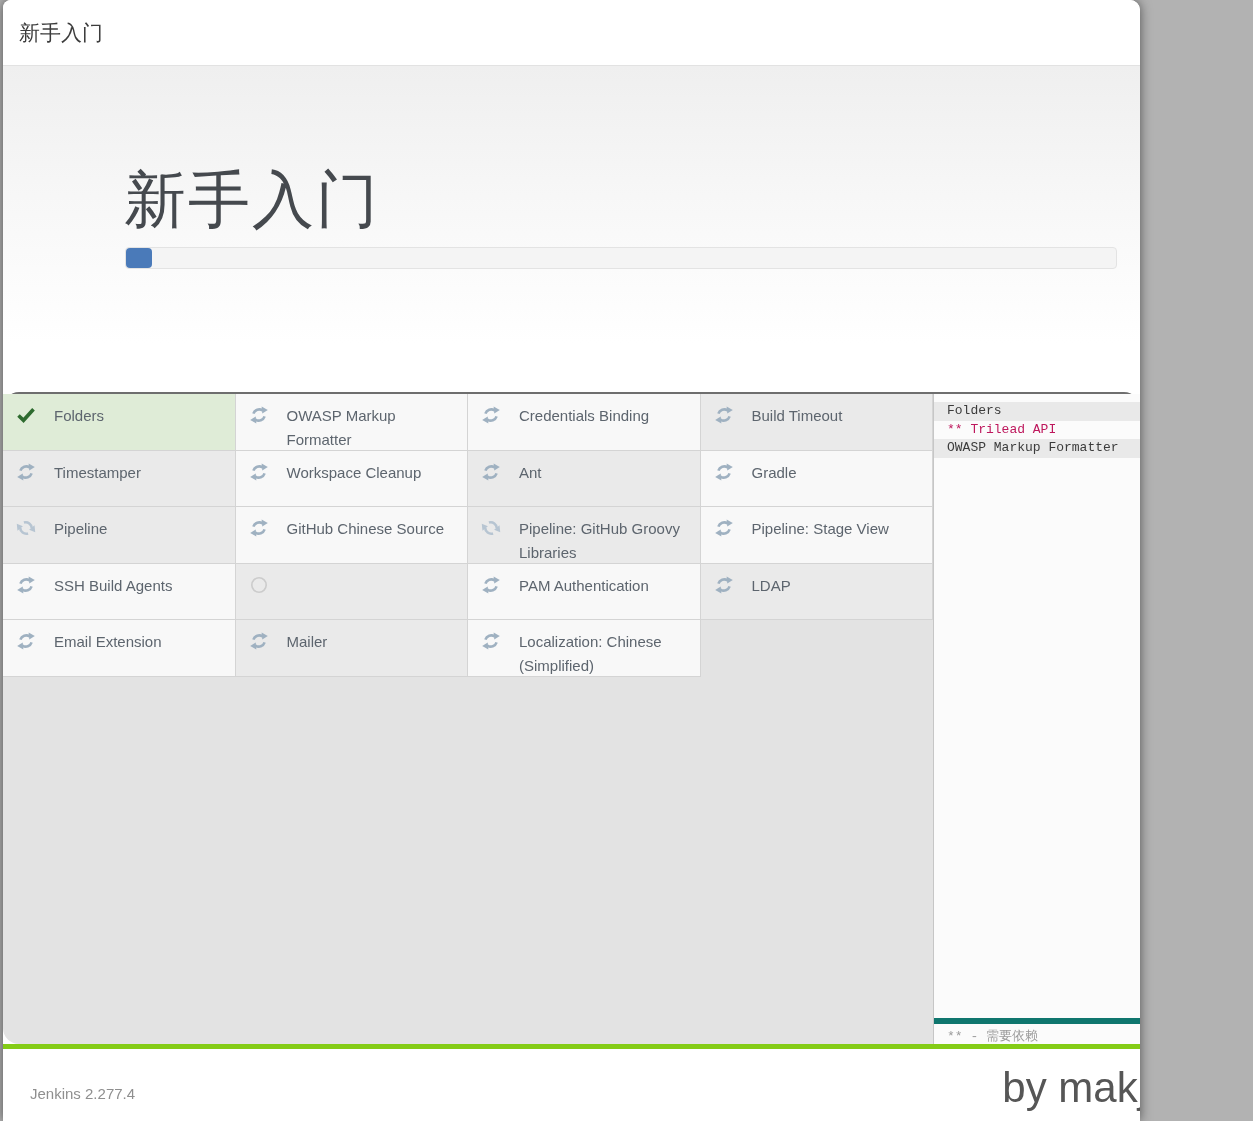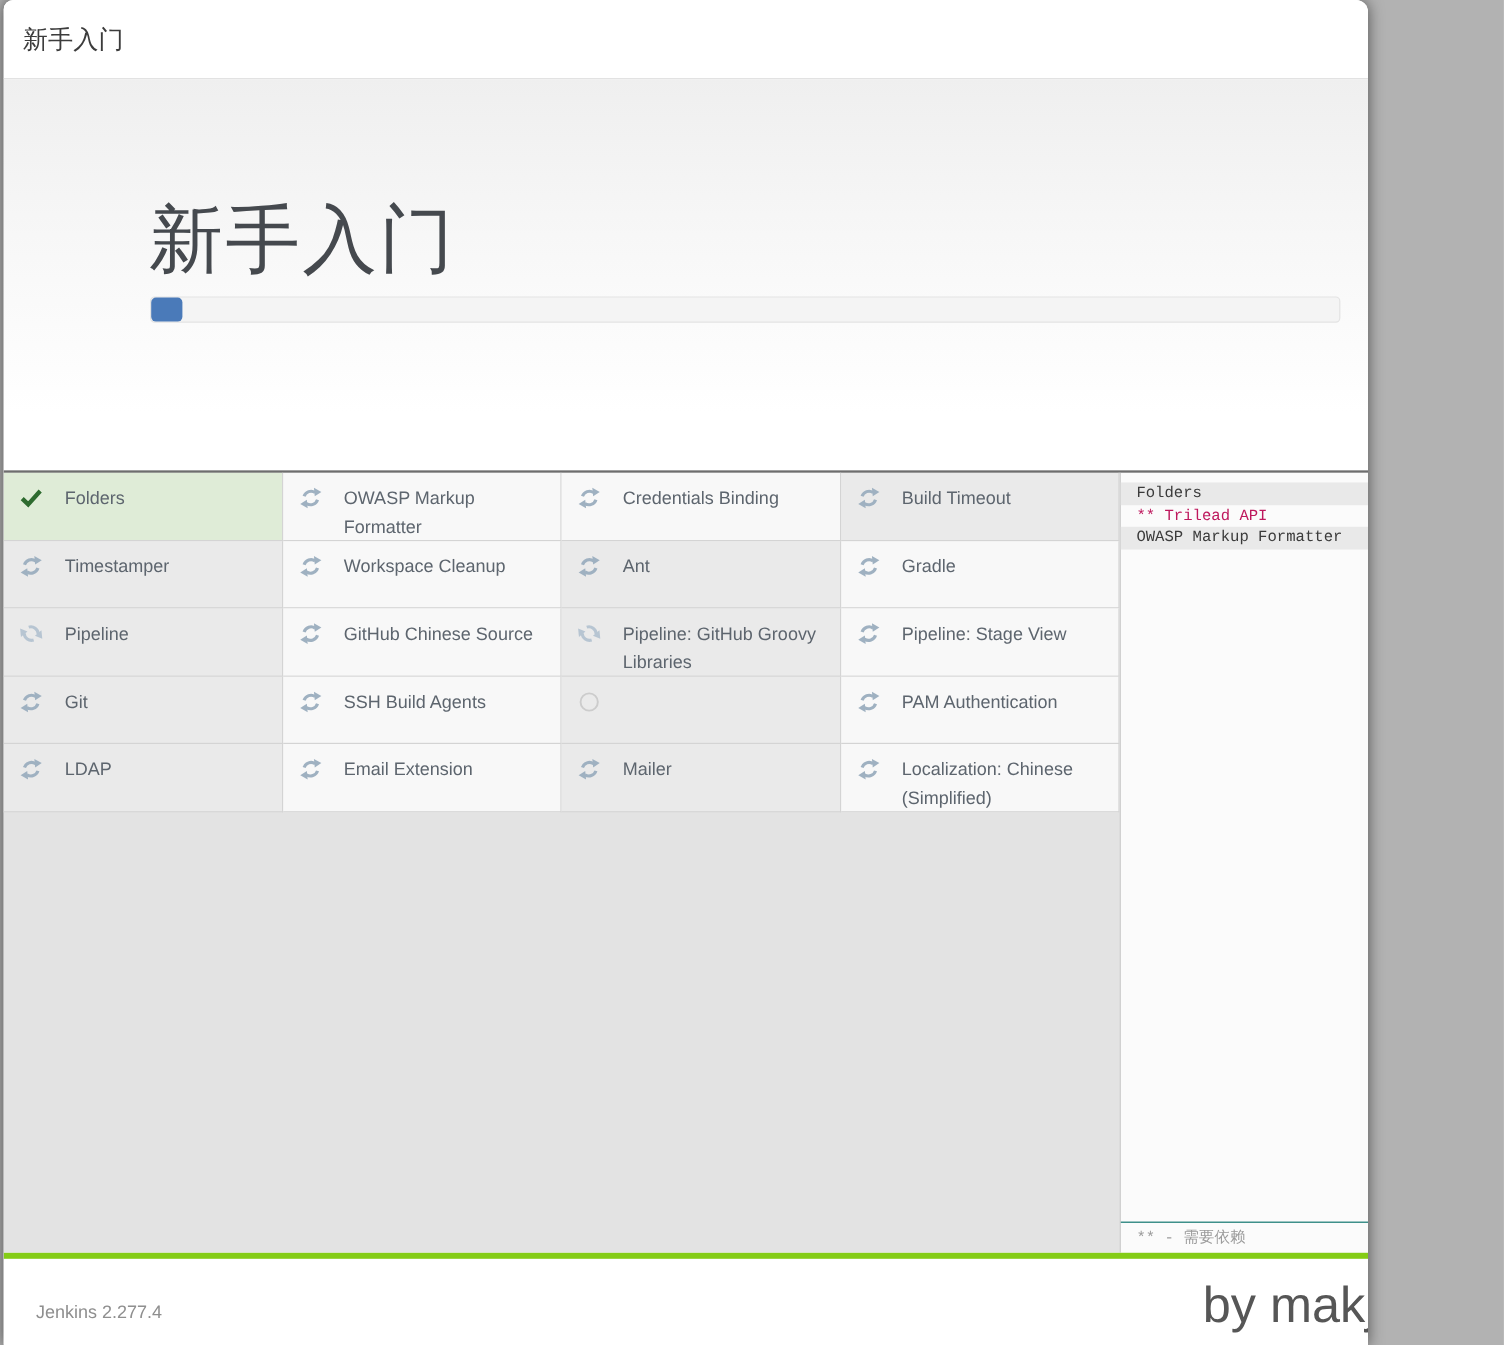--- a/index.html
+++ b/index.html
@@ -57,20 +57,21 @@
     border-radius: 4px;
     min-width: 10px;
   }
   
   .panel-area {
     height: 652px;
     border-top: 2px solid #6e6e6e;
     background: #e3e3e3;
     position: relative;
     display: flex;
+    border-radius: 16px;
   }
   .plugin-grid-wrap {
     width: 930px;
   }
   .plugin-grid {
     display: grid;
     grid-template-columns: repeat(4, 1fr);
     grid-auto-rows: 56.5px;
     width: 930px;
   }
@@ -120,21 +121,21 @@
     overflow: hidden;
   }
   .log-entry.highlight { background: #e9e9e9; }
   .log-entry.dependency { color: #be185d; }
   .console-legend {
     position: absolute;
     left: 0; bottom: 0;
     width: 100%;
     height: 26px;
     line-height: 25px;
-    border-top: 1px solid #0f766e;
+    border-top: 6px solid #0f766e;
     color: #9b9b9b;
     padding-left: 13px;
   }
   
   .wizard-footer {
     height: 76px;
     background: #ffffff;
     border-top: 5px solid #84cc16;
     position: relative;
   }
@@ -317,33 +318,20 @@
               <svg viewBox="0 0 20 20" width="20" height="20">
                 <path d="M4.4 8.6 A6.1 6.1 0 0 1 13.6 5.4" fill="none" stroke="currentColor" stroke-width="2.6"></path>
                 <polygon points="12.6,1.4 18.8,4.9 13.3,8.5" fill="currentColor"></polygon>
                 <g transform="rotate(180 10 10)">
                   <path d="M4.4 8.6 A6.1 6.1 0 0 1 13.6 5.4" fill="none" stroke="currentColor" stroke-width="2.6"></path>
                   <polygon points="12.6,1.4 18.8,4.9 13.3,8.5" fill="currentColor"></polygon>
                 </g>
               </svg>
             </span>
             <span class="plugin-label">Pipeline: Stage View</span>
-          </div>
-          <div class="plugin-cell col-odd">
-            <span class="plugin-icon icon-refresh">
-              <svg viewBox="0 0 20 20" width="20" height="20">
-                <path d="M4.4 8.6 A6.1 6.1 0 0 1 13.6 5.4" fill="none" stroke="currentColor" stroke-width="2.6"></path>
-                <polygon points="12.6,1.4 18.8,4.9 13.3,8.5" fill="currentColor"></polygon>
-                <g transform="rotate(180 10 10)">
-                  <path d="M4.4 8.6 A6.1 6.1 0 0 1 13.6 5.4" fill="none" stroke="currentColor" stroke-width="2.6"></path>
-                  <polygon points="12.6,1.4 18.8,4.9 13.3,8.5" fill="currentColor"></polygon>
-                </g>
-              </svg>
-            </span>
-            <span class="plugin-label">Git</span>
           </div>
           <div class="plugin-cell col-even">
             <span class="plugin-icon icon-refresh">
               <svg viewBox="0 0 20 20" width="20" height="20">
                 <path d="M4.4 8.6 A6.1 6.1 0 0 1 13.6 5.4" fill="none" stroke="currentColor" stroke-width="2.6"></path>
                 <polygon points="12.6,1.4 18.8,4.9 13.3,8.5" fill="currentColor"></polygon>
                 <g transform="rotate(180 10 10)">
                   <path d="M4.4 8.6 A6.1 6.1 0 0 1 13.6 5.4" fill="none" stroke="currentColor" stroke-width="2.6"></path>
                   <polygon points="12.6,1.4 18.8,4.9 13.3,8.5" fill="currentColor"></polygon>
                 </g>

